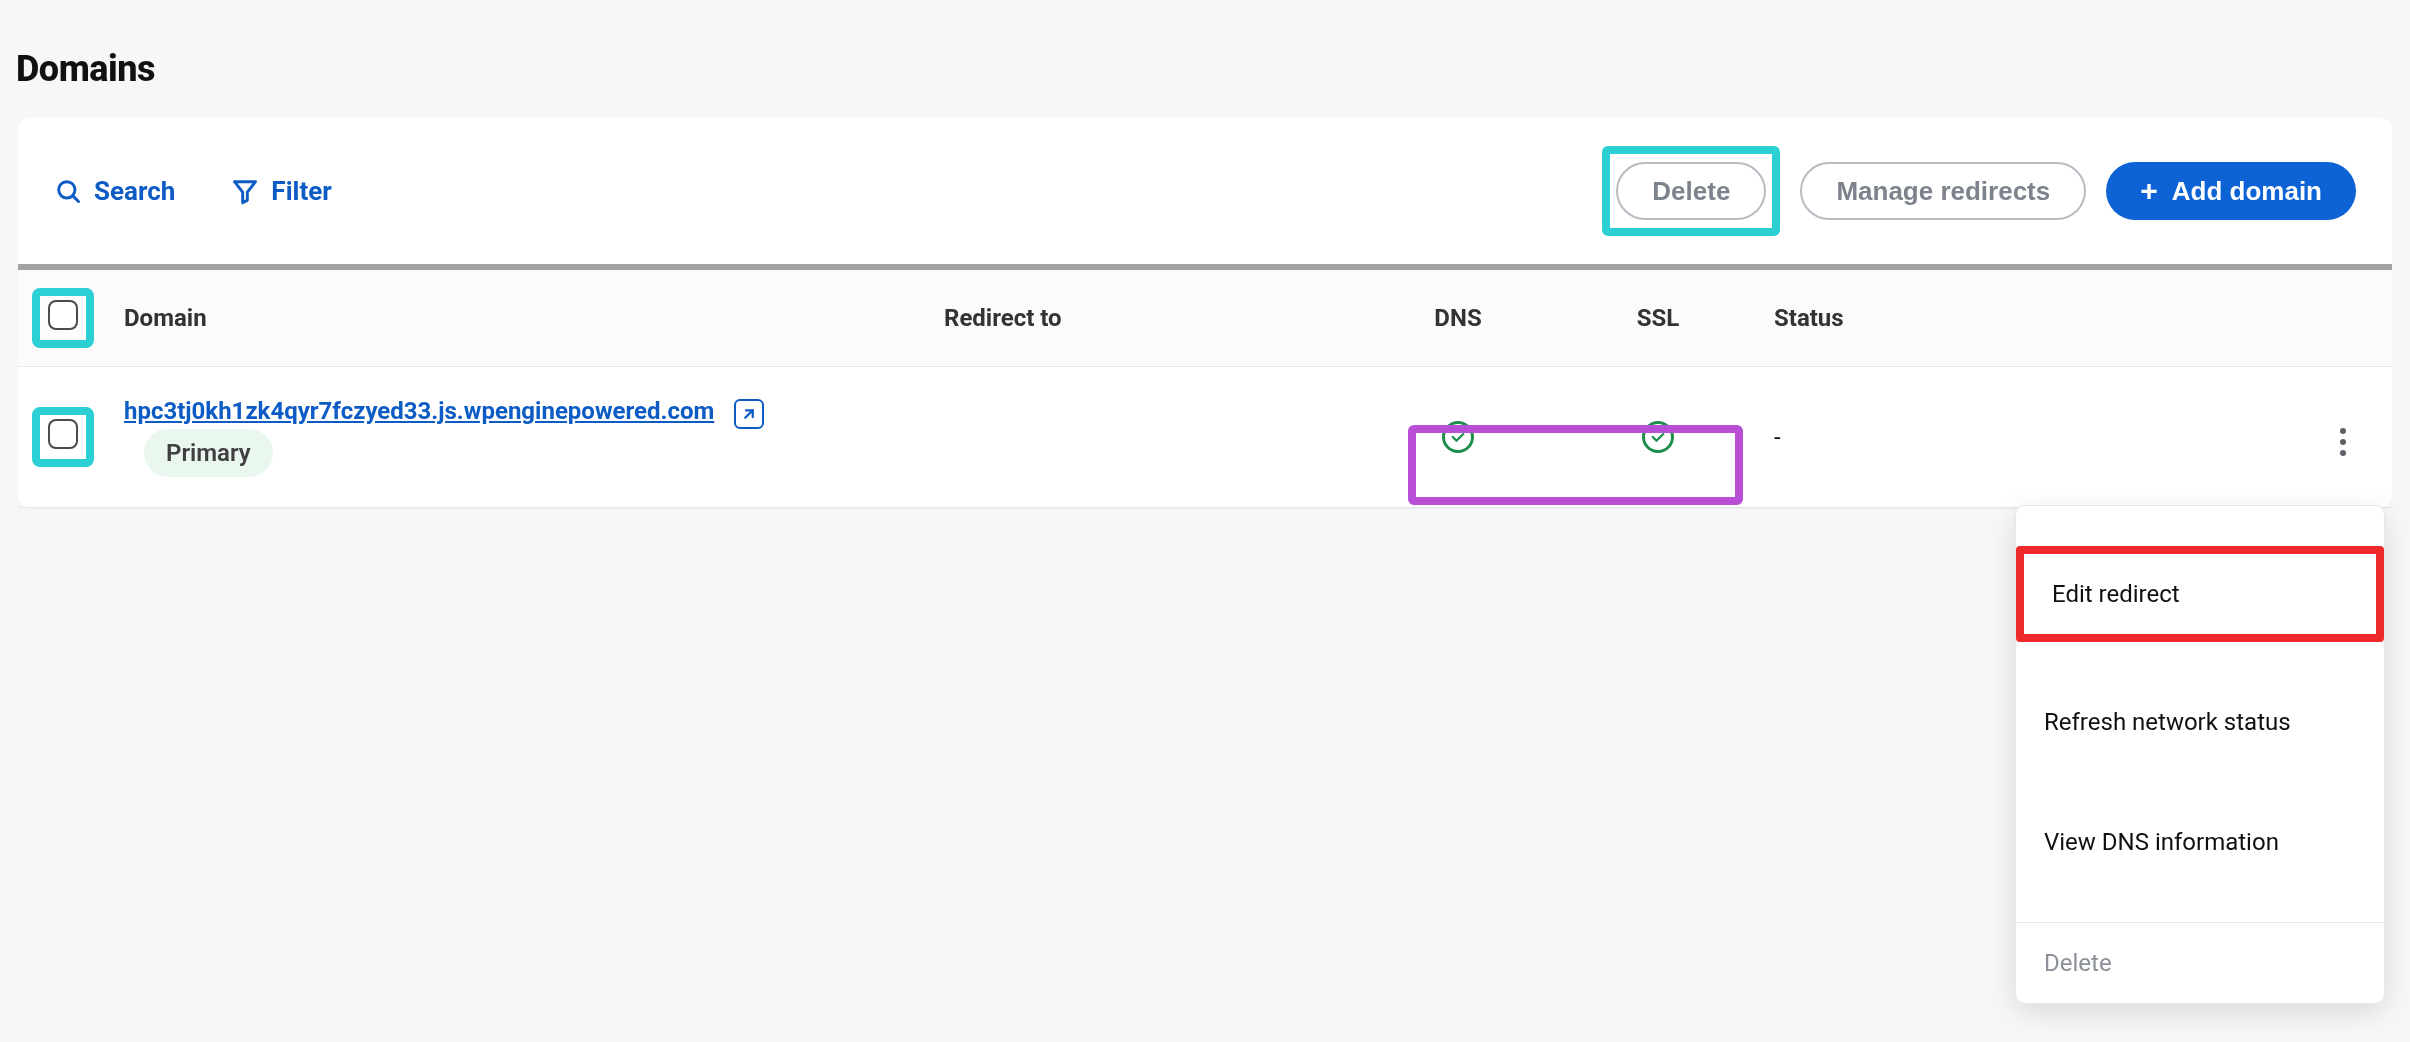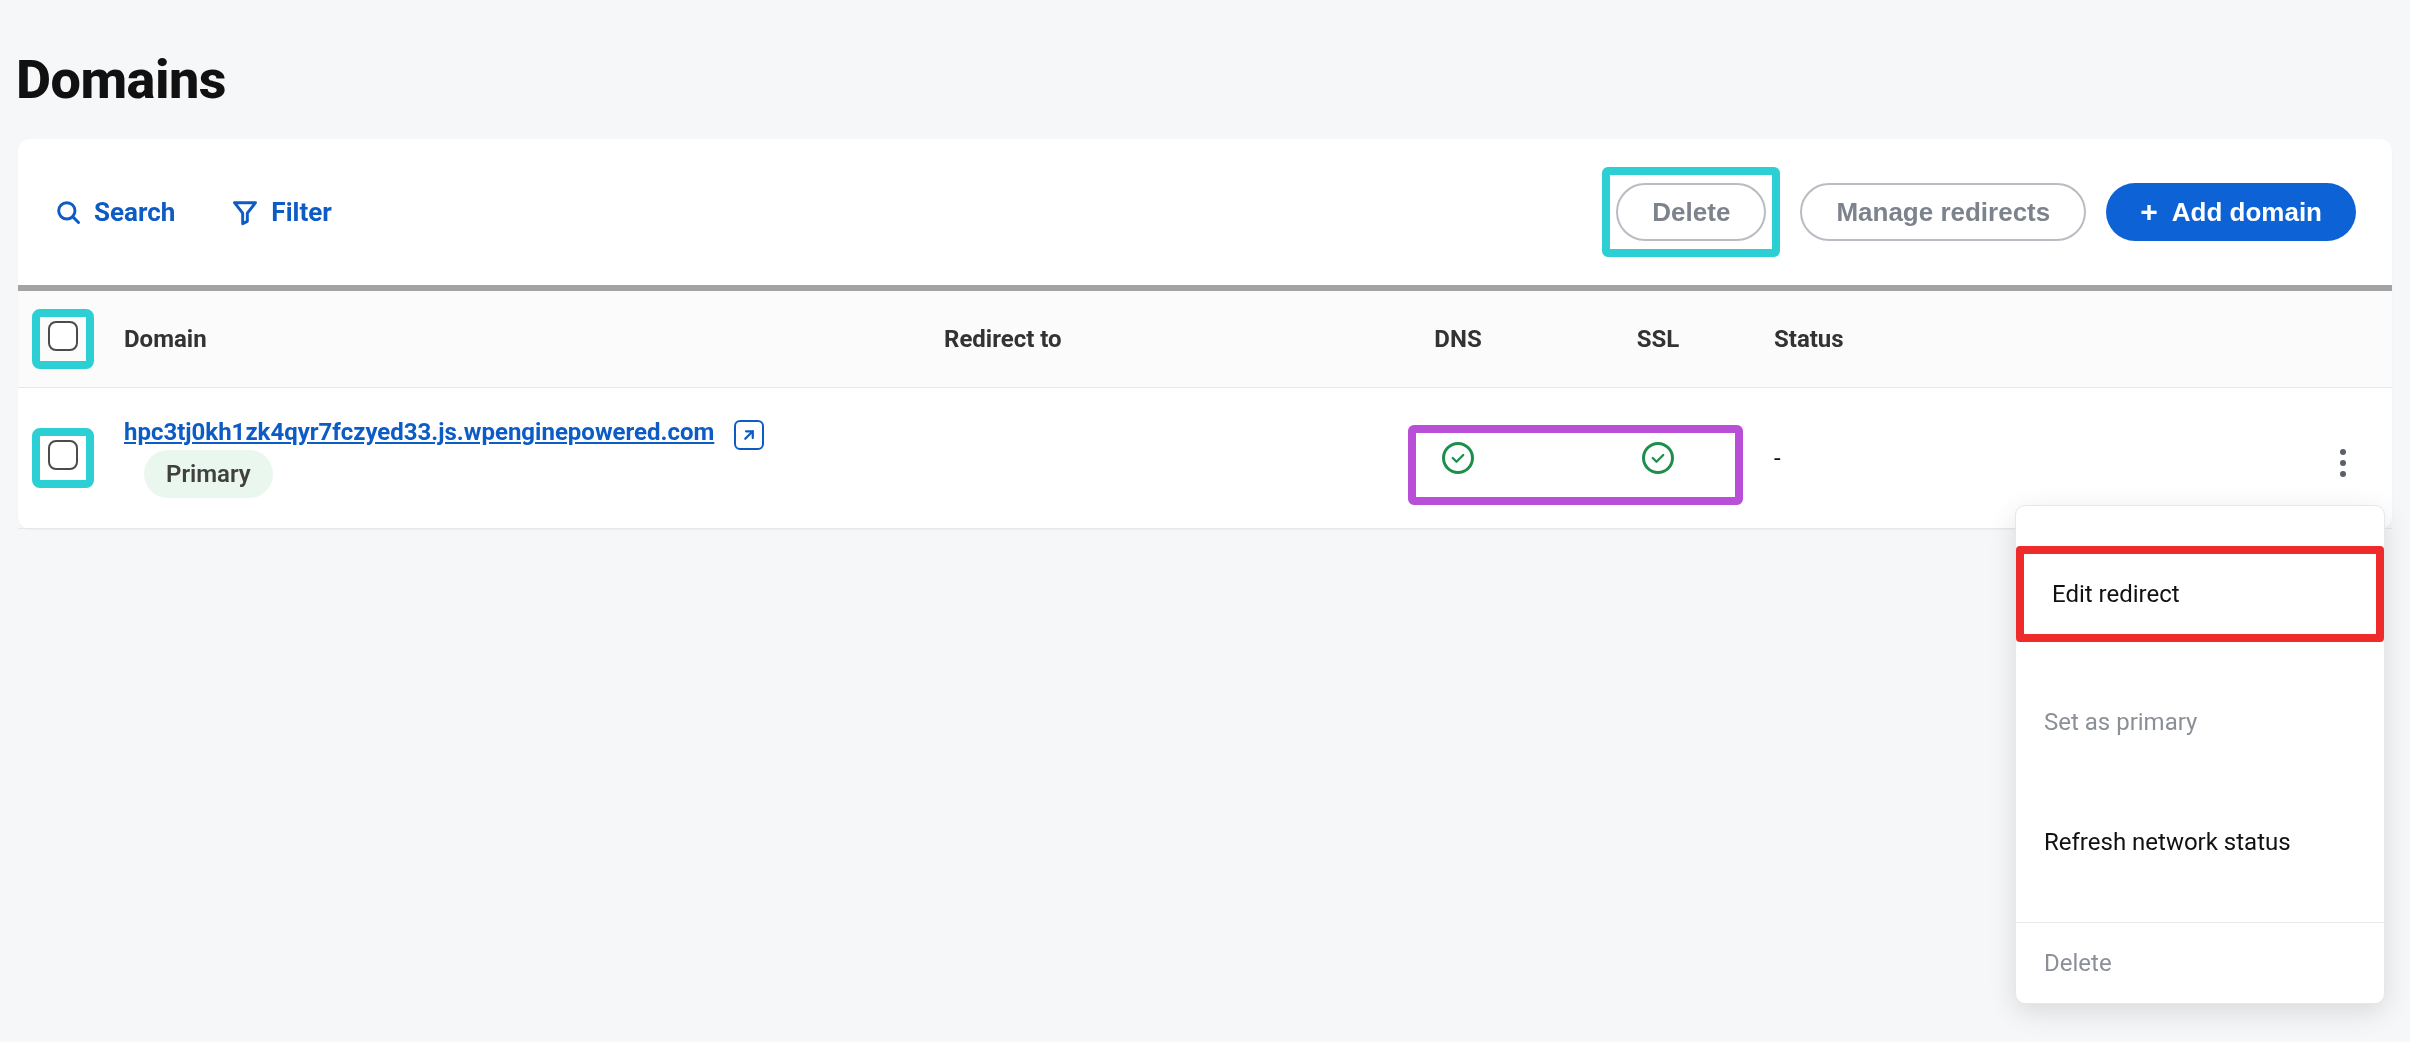--- a/index.html
+++ b/index.html
@@ -8,21 +8,21 @@
     background: #f6f7f9;
     color: #111;
     width: 2410px;
     height: 1042px;
   }
   .page {
     padding: 20px 0 0 0;
     width: 2410px;
   }
   .page-title {
-    font-size: 54px;
+    font-size: 36px;
     font-weight: 800;
     margin: 28px 0 28px 16px;
     letter-spacing: -0.5px;
   }
   
   .card {
     background: #fff;
     border-radius: 12px;
     margin: 0 18px;
     box-shadow: 0 1px 2px rgba(0,0,0,0.04);
@@ -333,17 +333,17 @@
 
         </tr>
       </tbody>
     </table>
   </div>
 
   <div class="hl-purple-box" style="left:1408px; top:425px; width:335px; height:80px;"></div>
 
   <div class="context-menu" style="left:2015px; top:505px;">
     <div class="item hl-red-item">Edit redirect</div>
-    <div class="item disabled">Set as primary</div>
     <div class="item">Refresh network status</div>
+    <div class="item">View DNS information</div>
     <div class="item disabled sep">Delete</div>
   </div>
 </div>
 
 </body></html>

